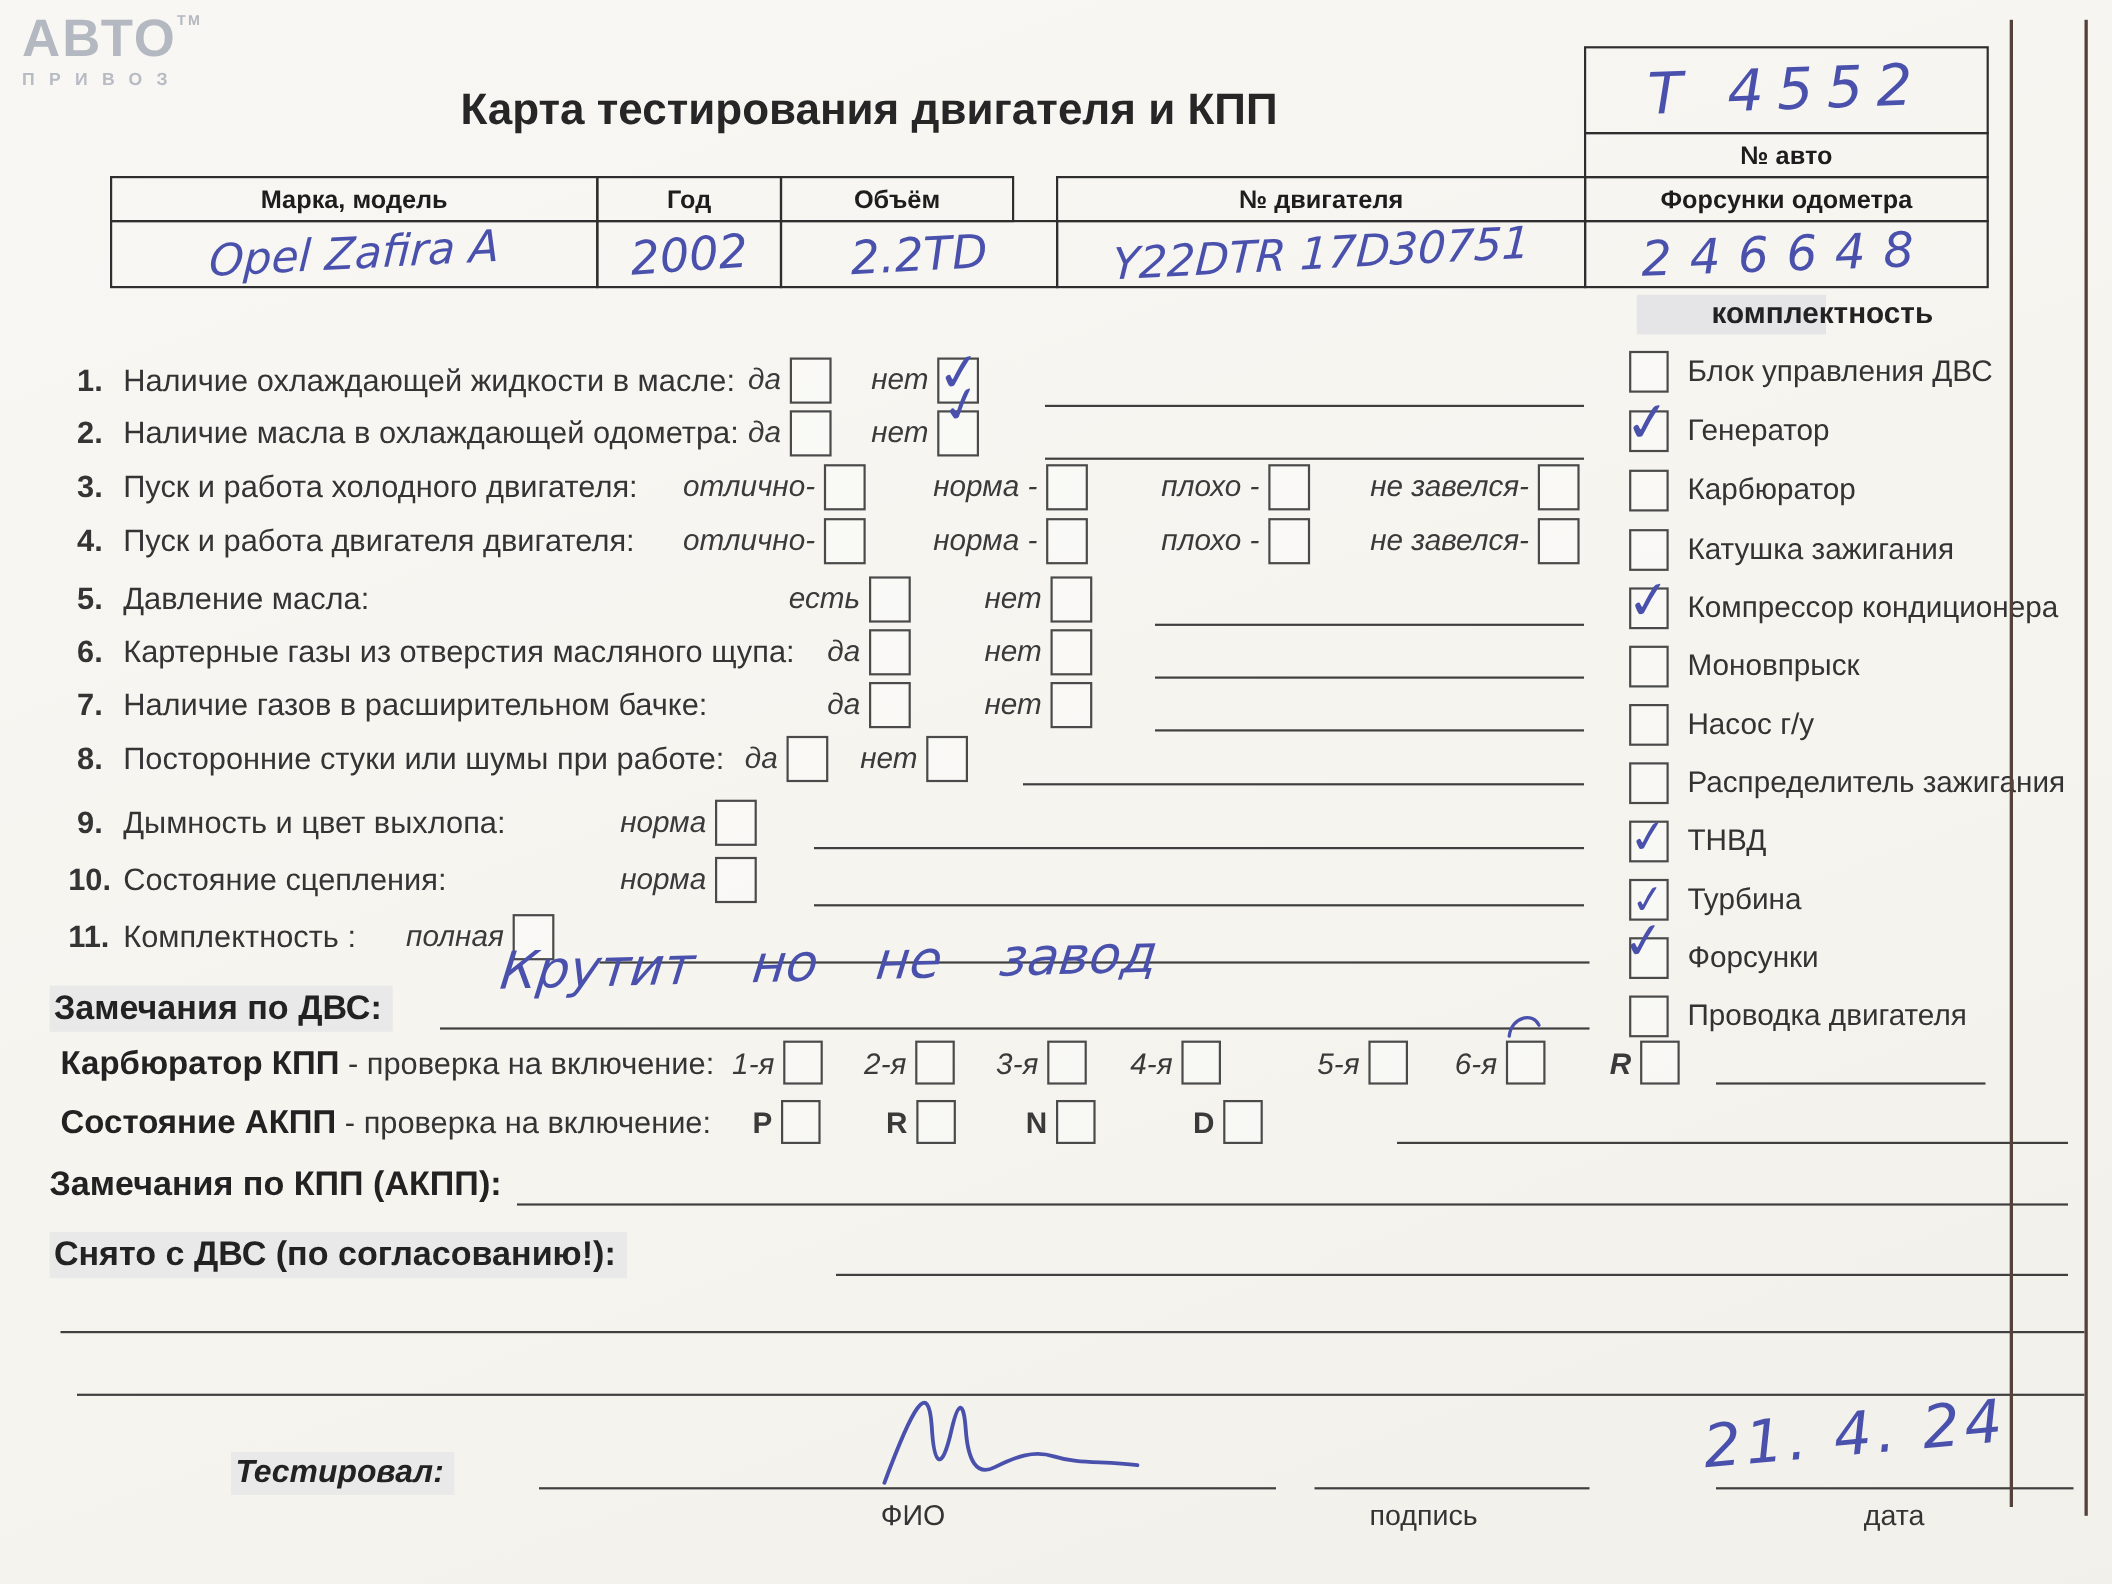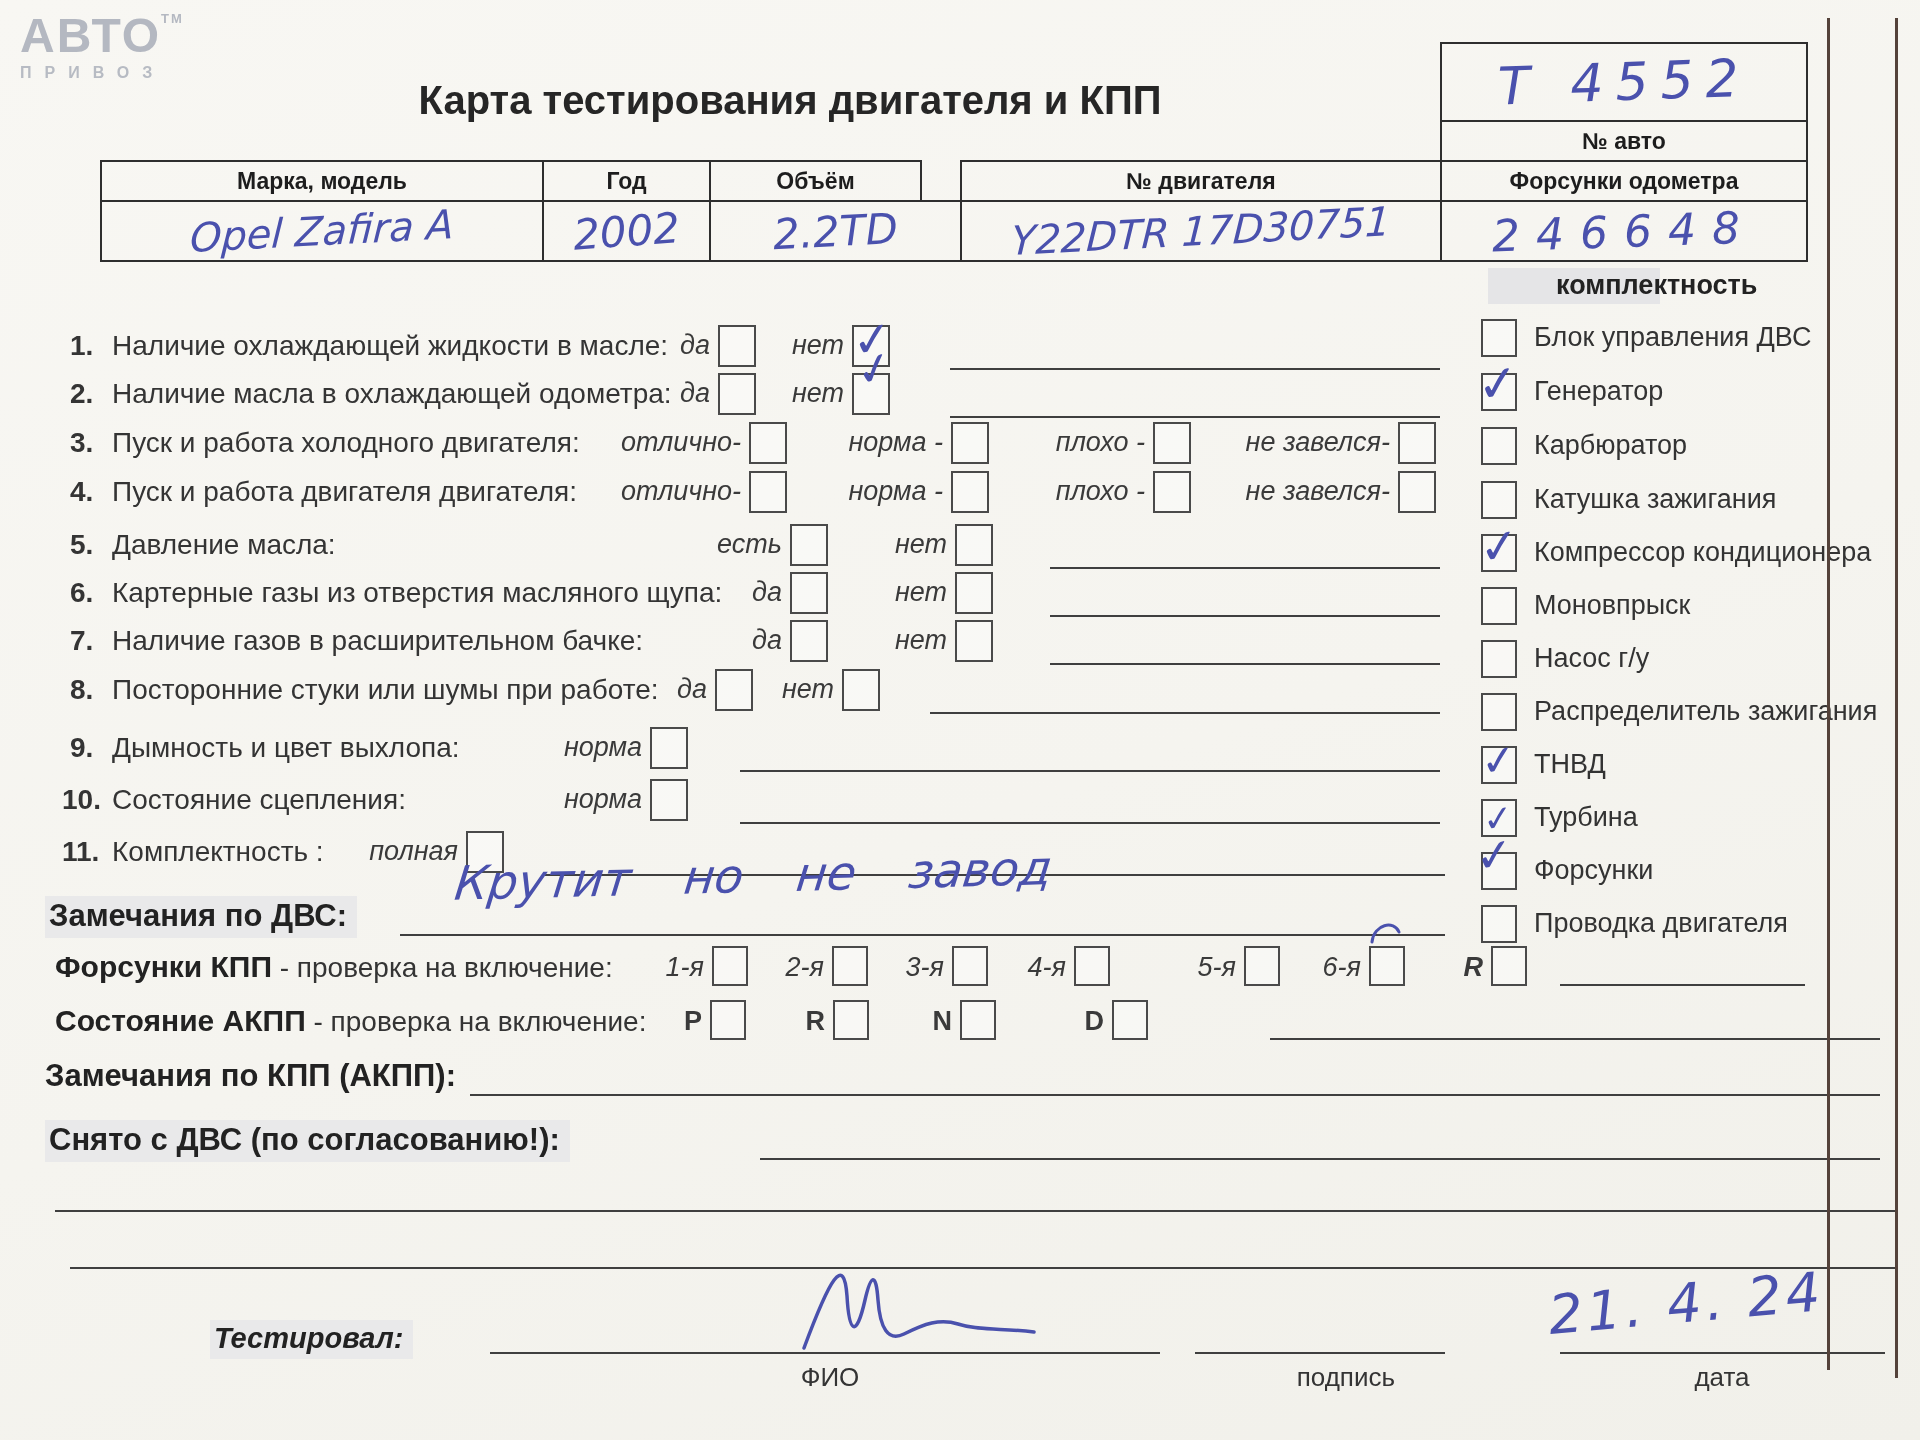--- a/index.html
+++ b/index.html
@@ -210,21 +210,21 @@
   <div class="abs lbl" style="left:112px;top:836px">Комплектность :</div>
   <div class="opt" style="left:358px;top:836px;width:100px">полная</div>
   <div class="cb s1" style="left:466px;top:831px"></div>
   <div class="wl" style="left:545px;top:874px;width:900px"></div>
 
   <div class="sec shade" style="left:45px;top:896px;font-size:31px">Замечания по ДВС:</div>
   <div class="wl" style="left:400px;top:934px;width:1045px"></div>
   <div class="hw" style="left:455px;top:848px;font-size:47px;word-spacing:38px;transform:rotate(-1.5deg) skewX(-8deg)">Крутит но не завод</div>
 
   <div class="abs" style="left:55px;top:950px">
-    <span class="sec" style="position:static;font-size:30px">Форсунки КПП</span><span class="lbl"> - проверка на включение:</span>
+    <span class="sec" style="position:static;font-size:30px">Карбюратор КПП</span><span class="lbl"> - проверка на включение:</span>
   </div>
   <div class="opt" style="left:640px;top:952px;width:64px">1-я</div>
   <div class="cb s3" style="left:712px;top:946px"></div>
   <div class="opt" style="left:760px;top:952px;width:64px">2-я</div>
   <div class="cb s3" style="left:832px;top:946px"></div>
   <div class="opt" style="left:880px;top:952px;width:64px">3-я</div>
   <div class="cb s3" style="left:952px;top:946px"></div>
   <div class="opt" style="left:1002px;top:952px;width:64px">4-я</div>
   <div class="cb s3" style="left:1074px;top:946px"></div>
   <div class="opt" style="left:1172px;top:952px;width:64px">5-я</div>
@@ -260,21 +260,21 @@
   <div class="wl" style="left:55px;top:1210px;width:1840px"></div>
   <div class="wl" style="left:70px;top:1267px;width:1825px"></div>
 
   <div class="sec shade" style="left:210px;top:1320px;font-size:29px;font-style:italic">Тестировал:</div>
   <div class="wl" style="left:490px;top:1352px;width:670px"></div>
   <svg class="abs" style="left:790px;top:1248px" width="260" height="115" viewBox="0 0 260 115">
     <path d="M14 100 C40 30 54 6 57 48 C59 84 66 92 75 52 C81 26 86 24 88 52 C90 80 98 94 114 86 C134 76 150 70 168 76 C190 83 212 80 244 84" fill="none" stroke="#4a51ad" stroke-width="3.5" stroke-linecap="round"></path>
   </svg>
   <div class="abs lbl" style="left:760px;top:1362px;width:140px;text-align:center;font-size:26px">ФИО</div>
   <div class="wl" style="left:1195px;top:1352px;width:250px"></div>
-  <div class="abs lbl" style="left:1245px;top:1362px;width:150px;text-align:right;font-size:26px">подпись</div>
+  <div class="abs lbl" style="left:1245px;top:1362px;width:150px;text-align:left;font-size:26px">подпись</div>
   <div class="wl" style="left:1560px;top:1352px;width:325px"></div>
   <div class="abs lbl" style="left:1672px;top:1362px;width:100px;text-align:center;font-size:26px">дата</div>
   <div class="hw" style="left:1548px;top:1272px;font-size:54px;letter-spacing:4px;transform:rotate(-5deg)">21. 4. 24</div>
 
   <div class="vline" style="left:1827px;top:18px;height:1352px"></div>
   <div class="vline" style="left:1895px;top:18px;height:1360px"></div>
 
 </div>
 
 </body></html>

